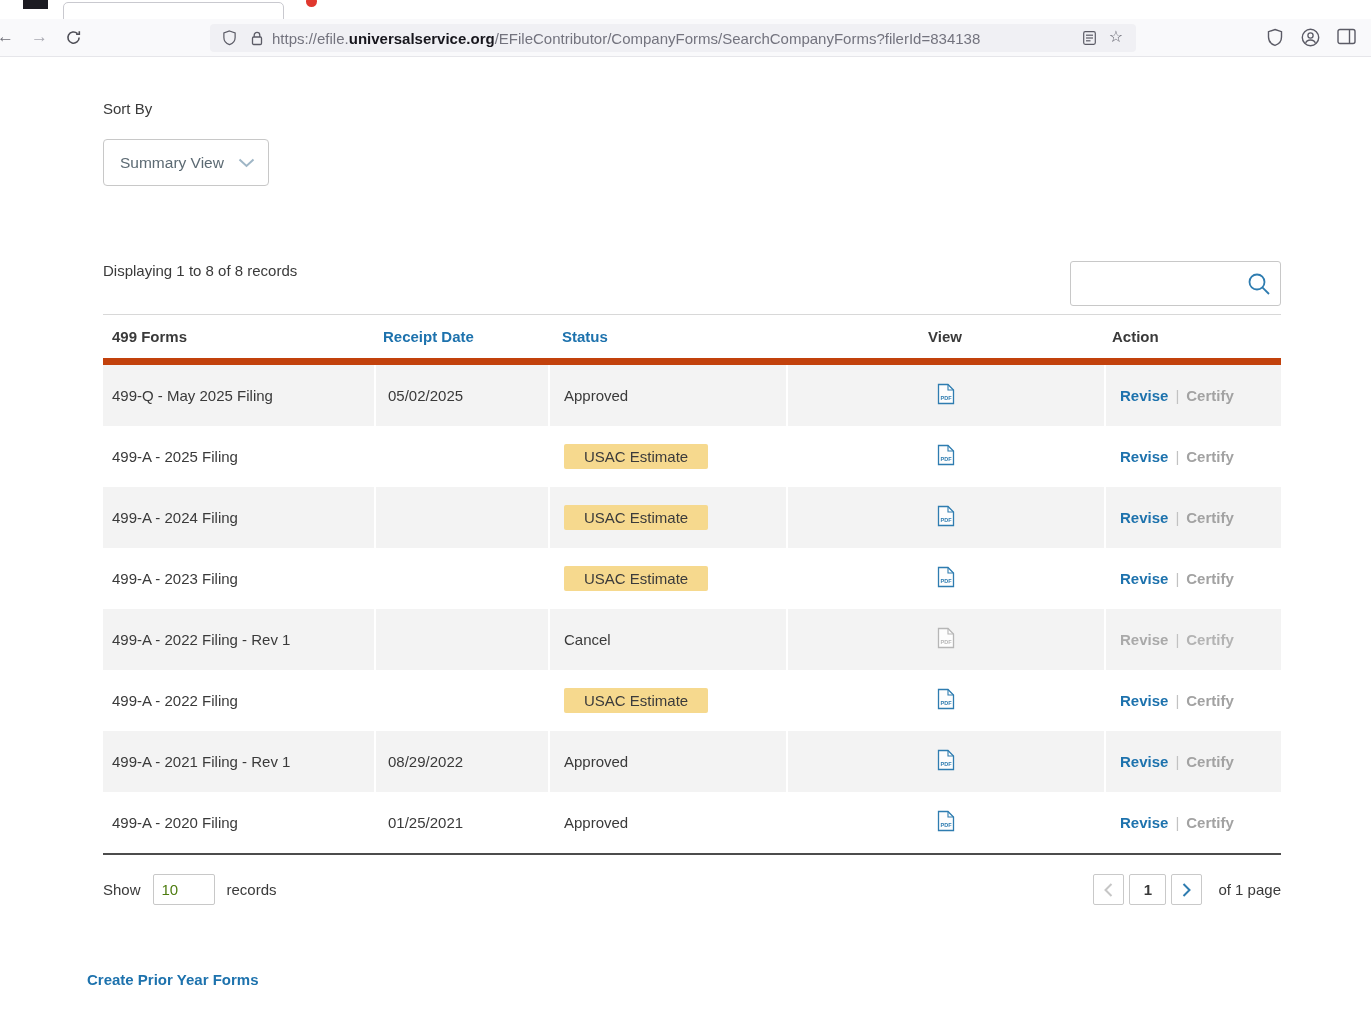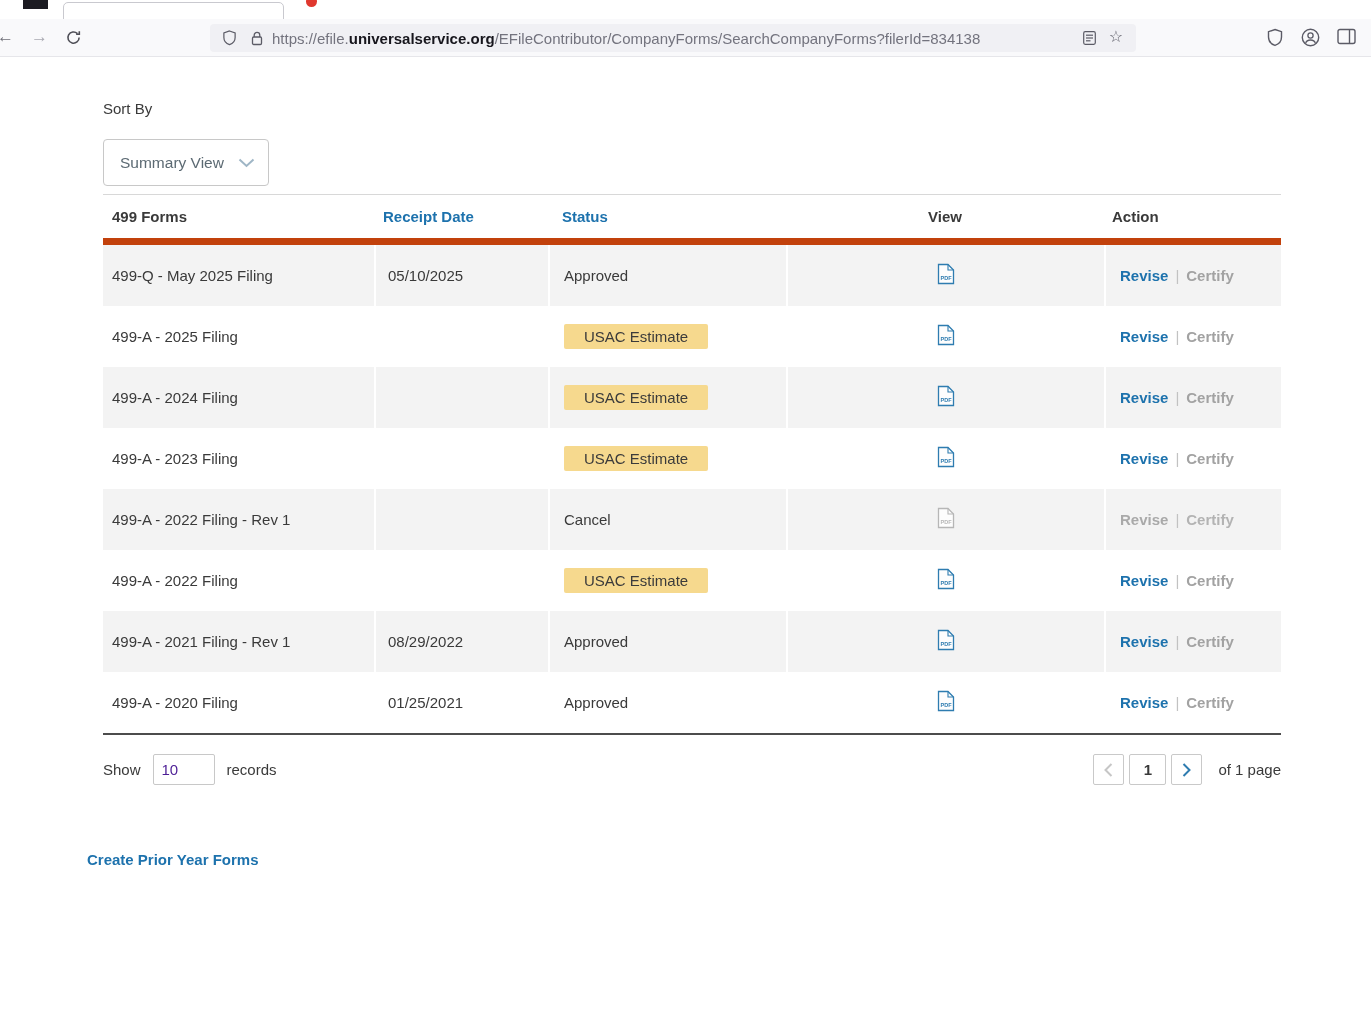--- a/index.html
+++ b/index.html
@@ -73,21 +73,21 @@
   .revise.off { color:#a9a9a9; cursor:default; }
   .sep { color:#c2c2c2; margin:0 7px; }
   .certify { color:#a2a2a2; font-weight:bold; }
   .certify.off { color:#b3b3b3; }
   .pdf { display:inline-block; cursor:pointer; }
   .pdf-off { cursor:default; }
 
   .table-footer { margin-top:19px; display:flex; justify-content:space-between; align-items:center; font-size:15px; }
   .show-records { display:flex; align-items:center; gap:12px; }
   .page-size-input { width:62px; height:31px; border:1px solid #c8c8c8; border-radius:2px;
-                     padding:0 8px; font-size:15px; font-family:inherit; color:#4c1d95; }
+                     padding:0 8px; font-size:15px; font-family:inherit; color:#4d7c0f; }
   .pager { display:flex; align-items:center; gap:5px; }
   .pg-btn { width:31px; height:31px; border:1px solid #c9c9c9; border-radius:2px; background:#fff;
             display:flex; align-items:center; justify-content:center; cursor:pointer; }
   .pg-num { width:37px; height:31px; border:1px solid #c9c9c9; border-radius:2px; background:#fff;
             display:flex; align-items:center; justify-content:center; font-weight:bold; cursor:pointer; }
   .pg-count { margin-left:11px; }
 
   .create-link { display:inline-block; margin:66px 0 0 -16px; color:var(--link-blue);
                  font-size:15px; font-weight:bold; text-decoration:none; cursor:pointer; }
 </style>
@@ -157,20 +157,30 @@
 
   <div class="sort-label">Sort By</div>
 
   <div class="dropdown">
     <span>Summary View</span>
     <svg width="17" height="10" viewBox="0 0 17 10">
       <polyline points="1.5,1.5 8.5,8 15.5,1.5" fill="none" stroke="#9fb6c6" stroke-width="2"></polyline>
     </svg>
   </div>
 
+  <div class="list-header">
+    <div class="records-summary">Displaying 1 to 8 of 8 records</div>
+    <div class="search-box">
+      <input class="search-input" type="text" placeholder="" style="">
+      <svg class="search-icon" width="26" height="26" viewBox="0 0 26 26">
+        <circle cx="11" cy="11" r="7.5" fill="none" stroke="#2e7cb0" stroke-width="1.8"></circle>
+        <line x1="16.6" y1="16.6" x2="23" y2="23" stroke="#2e7cb0" stroke-width="1.8"></line>
+      </svg>
+    </div>
+  </div>
 
   <table class="forms-table">
     <colgroup>
       <col style="width:271px">
         <col style="width:174px">
         <col style="width:238px">
         <col style="width:318px">
         <col style="width:177px">
     </colgroup>
     <thead>
@@ -178,21 +188,21 @@
         <th class="col-form">499 Forms</th>
         <th class="col-date">Receipt Date</th>
         <th class="col-status">Status</th>
         <th class="col-view">View</th>
         <th class="col-action">Action</th>
       </tr>
     </thead>
     <tbody>
         <tr class="data-row">
           <td class="col-form">499-Q - May 2025 Filing</td>
-          <td class="col-date">05/10/2025</td>
+          <td class="col-date">05/02/2025</td>
           <td class="col-status">Approved</td>
           <td class="col-view"><span class="pdf"><svg width="18" height="22" viewBox="0 0 18 22">
                 <path d="M1.5 1.5 h9.5 l5.5 5.5 v13.5 h-15 z" fill="#fdfdfd" stroke="#2e7cb0" stroke-width="1.3"></path>
                 <path d="M11 1.5 v5.5 h5.5" fill="none" stroke="#2e7cb0" stroke-width="1.1"></path>
                 <text x="9" y="17" text-anchor="middle" font-size="5.5" font-weight="bold" fill="#2e7cb0" font-family="Liberation Sans, sans-serif">PDF</text>
               </svg></span></td>
           <td class="col-action"><a class="revise">Revise</a><span class="sep">|</span><span class="certify">Certify</span></td>
         </tr>
         <tr class="data-row">
           <td class="col-form">499-A - 2025 Filing</td>

